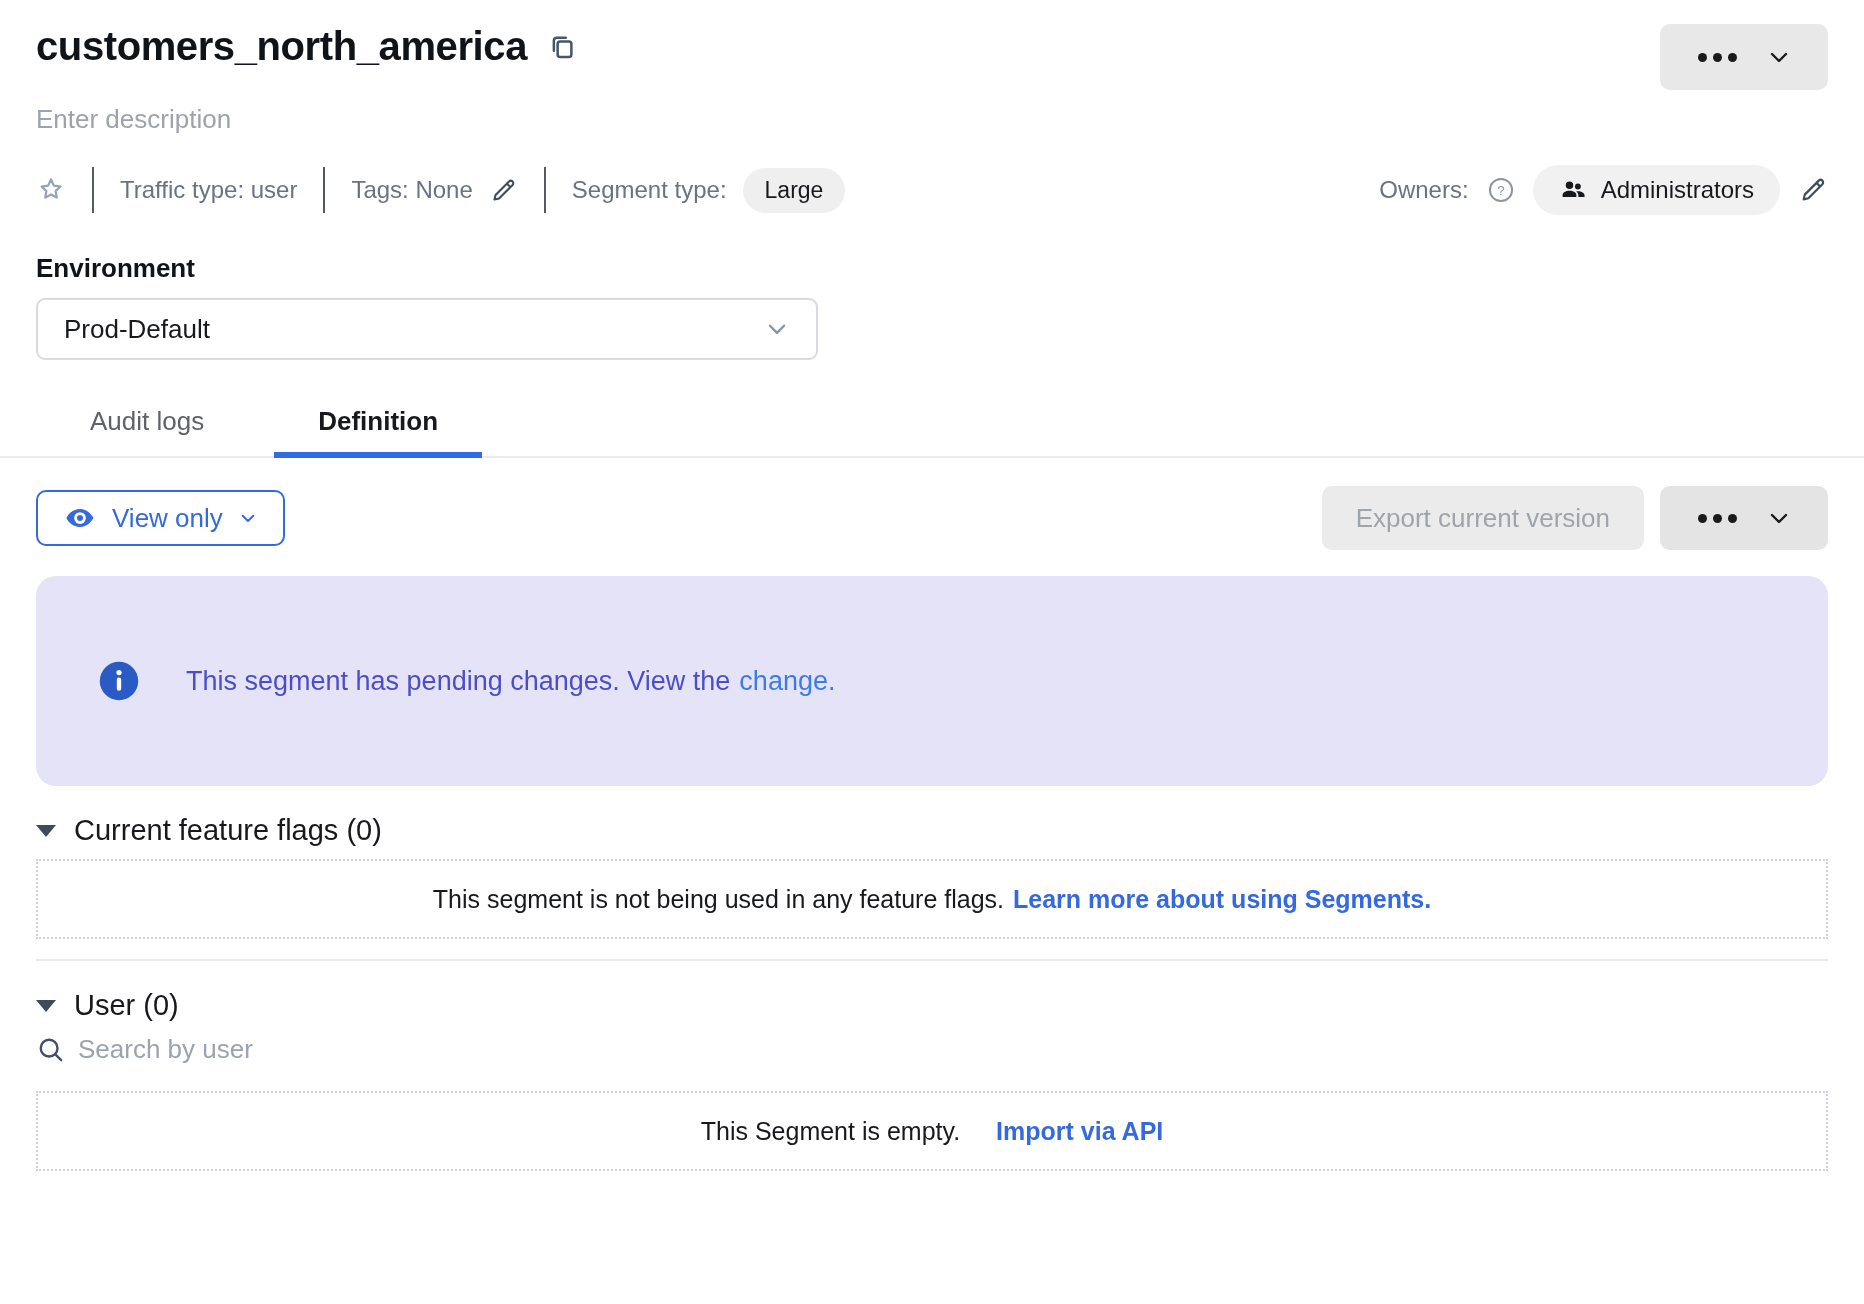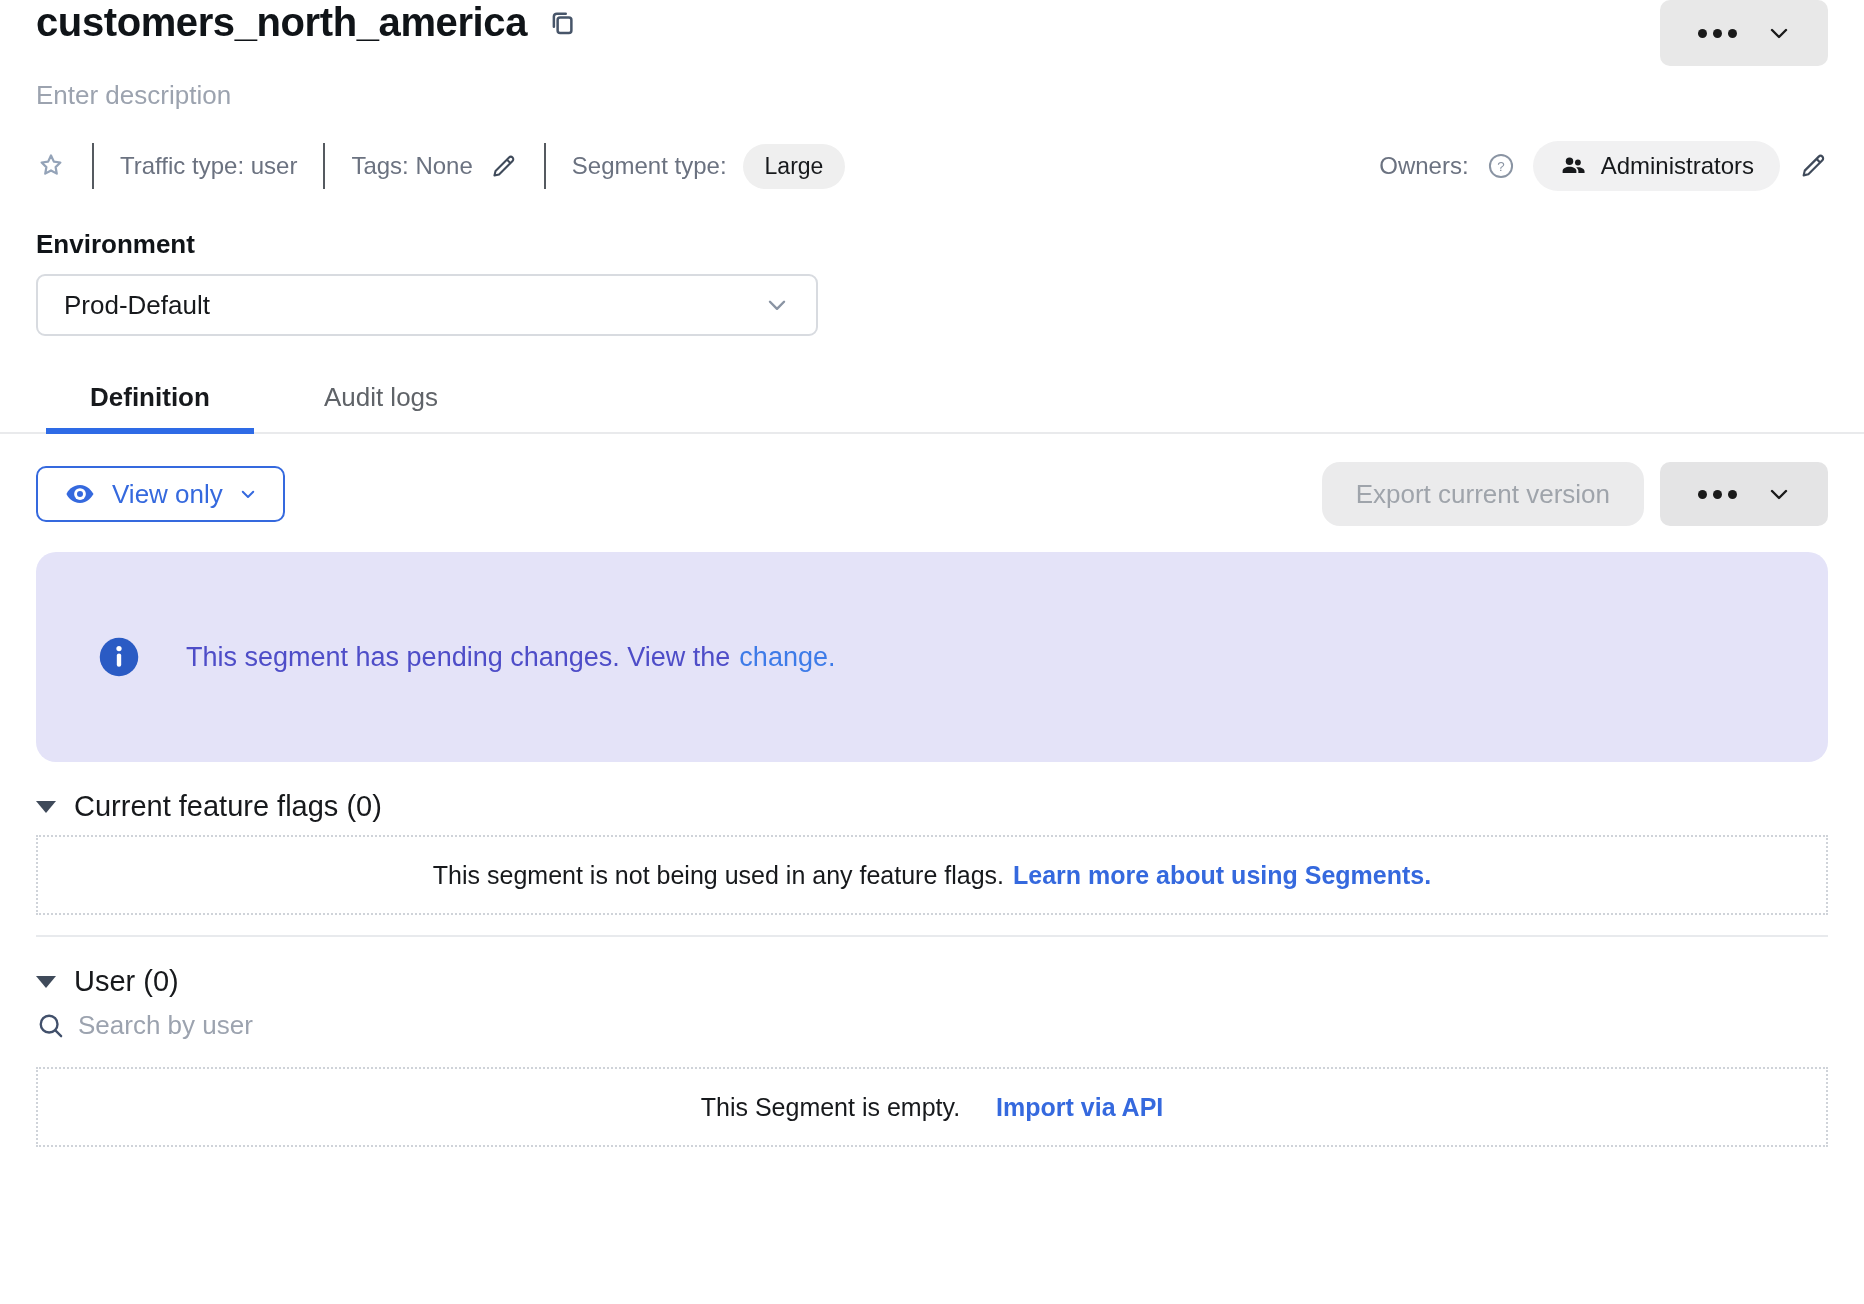--- a/index.html
+++ b/index.html
@@ -2,21 +2,21 @@
 <html><head>
 <meta charset="utf-8">
 <style>
   * { margin: 0; padding: 0; box-sizing: border-box; }
   html, body { width: 1864px; height: 1304px; background: #ffffff; overflow: hidden; }
   body { font-family: "Liberation Sans", "DejaVu Sans", sans-serif; color: #17191c; }
 
   .pad { margin-left: 36px; margin-right: 36px; }
 
   
-  .header-row { display: flex; justify-content: space-between; align-items: flex-start; }
+  .header-row { display: flex; justify-content: space-between; align-items: flex-start; padding-top: 24px; }
   .title-wrap { display: flex; align-items: center; gap: 20px; }
   .page-title { font-size: 40px; font-weight: 700; color: #101418; letter-spacing: -0.4px; }
   .icon-btn { background: none; border: none; cursor: pointer; display: inline-flex; align-items: center; }
 
   .more-btn { width: 168px; height: 66px; background: #e8e8e8; border: none; border-radius: 10px;
               display: flex; align-items: center; justify-content: center; gap: 30px; cursor: pointer; }
   .dots { display: flex; gap: 6px; }
   .dots span { width: 9px; height: 9px; border-radius: 50%; background: #1a1a1a; }
 
   .description { margin-top: 14px; font-size: 26px; color: #9ca3af; cursor: text; }
@@ -43,21 +43,21 @@
   .tabs-wrap { margin-top: 30px; border-bottom: 2px solid #e9eaec; padding-left: 46px; display: flex; gap: 26px; }
   .tab { border: none; background: none; font-size: 26px; padding: 16px 44px 15px; cursor: pointer;
          border-bottom: 6px solid transparent; margin-bottom: -2px; color: #5f6368; font-family: inherit; }
   .tab.active { color: #17191c; font-weight: 700; border-bottom-color: #2e6be6; }
 
   
   .toolbar { margin-top: 28px; display: flex; align-items: center; justify-content: space-between; }
   .view-only-btn { display: flex; align-items: center; gap: 16px; border: 2.5px solid #3569de; border-radius: 10px;
                    background: #fff; color: #3569de; font-size: 26px; height: 56px; padding: 0 26px; cursor: pointer; font-family: inherit; }
   .toolbar-right { display: flex; align-items: center; gap: 16px; }
-  .export-btn { background: #ebebec; border: none; border-radius: 18px; height: 64px; padding: 0 34px;
+  .export-btn { background: #ebebec; border: none; border-radius: 10px; height: 64px; padding: 0 34px;
                 font-size: 26px; color: #9fa4ab; cursor: default; font-family: inherit; }
   .more-btn.small { height: 64px; background: #e4e4e5; }
 
   
   .banner { margin-top: 26px; height: 210px; background: #e4e3f8; border-radius: 20px;
             display: flex; align-items: center; padding-left: 62px; gap: 46px; }
   .banner-text { font-size: 27px; color: #4e4dc8; }
   .banner-link { color: #3d7be8; cursor: pointer; margin-left: 9px; }
 
   
@@ -163,22 +163,22 @@
 
 <div class="env-label pad">Environment</div>
 <div class="env-select pad">
   <span>Prod-Default</span>
   <svg width="26" height="26" viewBox="0 0 24 24" fill="none">
     <path d="M5.5 9l6.5 6.5L18.5 9" stroke="#8a94a3" stroke-width="2.2" stroke-linecap="round" stroke-linejoin="round"></path>
   </svg>
 </div>
 
 <div class="tabs-wrap">
+  <button class="tab">Audit logs</button>
   <button class="tab active">Definition</button>
-  <button class="tab">Audit logs</button>
 </div>
 
 <div class="toolbar pad">
   <button class="view-only-btn">
     <svg width="32" height="30" viewBox="0 0 24 24">
       <path d="M12 4.8C6.2 4.8 2 9.4 1.2 12c.8 2.6 5 7.2 10.8 7.2S21.2 14.6 22.8 12C21.2 9.4 17.8 4.8 12 4.8z" fill="#3569de"></path>
       <circle cx="12" cy="12" r="4.7" fill="#ffffff"></circle>
       <circle cx="12" cy="12" r="2.4" fill="#3569de"></circle>
     </svg>
     <span>View only</span>

